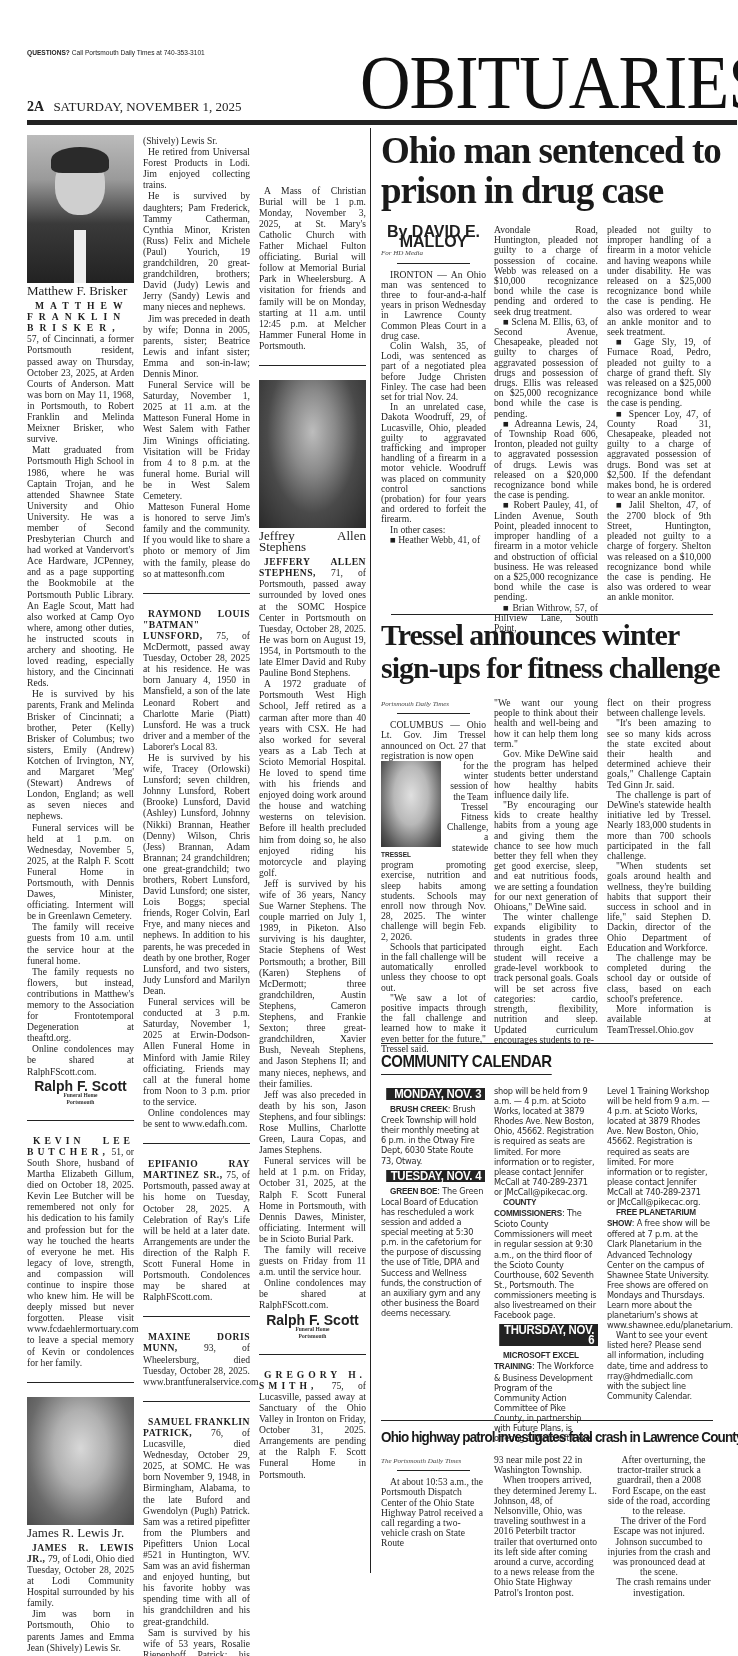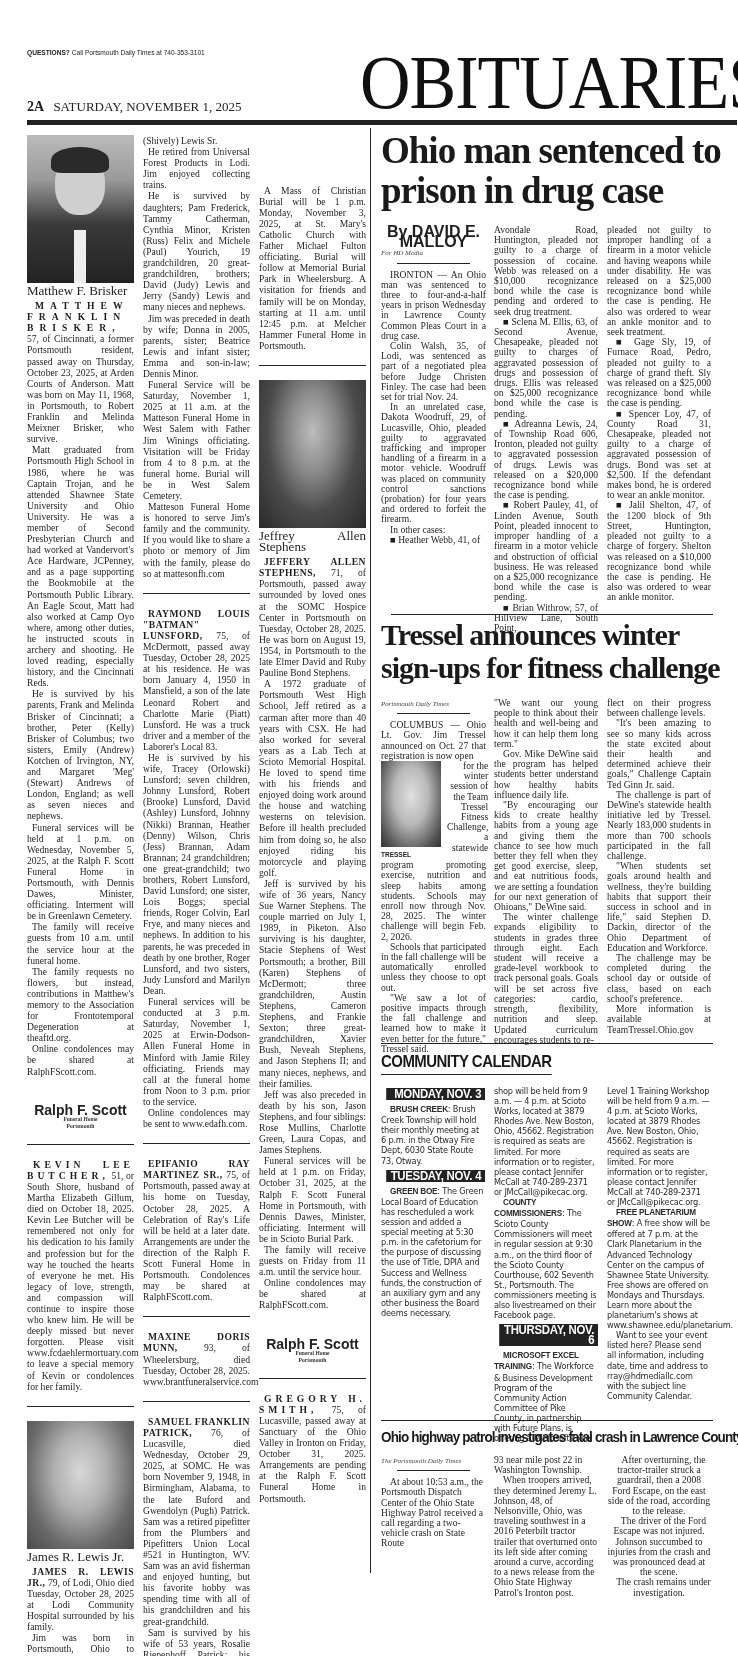--- a/index.html
+++ b/index.html
@@ -11,21 +11,21 @@
 #page-id{position:absolute;left:27px;top:99px;font-family:"Liberation Serif",serif;font-size:13px;color:#222;white-space:nowrap}
 #page-id .pnum{font-weight:bold;font-size:14px;margin-right:6px}
 #masthead{position:absolute;left:360px;top:43px;width:360px;font-family:"Liberation Serif",serif;font-size:70px;line-height:74px;letter-spacing:-1px;transform:scaleY(1.08);transform-origin:top left;color:#111;white-space:nowrap}
 #top-rule{position:absolute;left:27px;top:120px;width:710px;height:5px;background:#222}
 .col{position:absolute;font-family:"Liberation Serif",serif;font-size:9.6px;line-height:11.1px;text-align:justify;color:#1e1e1e;hyphens:auto}
 .col p{text-indent:5px;margin:0}
 .photo{background:#777;position:relative;overflow:hidden}
 .caption{font-size:13px;margin:2px 0 4px}
 .obit-name{font-weight:bold;letter-spacing:0.5px}
 .rule{border-top:1.4px solid #222;margin:14px 0 14px}
-.funeral-logo{text-align:center;margin:28px 0 4px}
+.funeral-logo{text-align:center;margin:4px 0 4px}
 .funeral-logo .fl-name{font-family:"Liberation Sans",sans-serif;font-weight:bold;font-size:14px;color:#222}
 .funeral-logo .fl-sub{font-size:5.5px;line-height:7px;font-weight:bold;color:#333}
 #vrule{position:absolute;left:370px;top:128px;width:1px;height:1445px;background:#222}
 
 .headline{position:absolute;font-family:"Liberation Serif",serif;font-weight:bold;color:#1a1a1a;letter-spacing:-1px}
 .newscol{position:absolute;font-family:"Liberation Serif",serif;font-size:9.6px;line-height:10.2px;text-align:justify;color:#1f1f1f}
 .newscol p{text-indent:9px}
 .byline{text-align:center;font-family:"Liberation Sans",sans-serif;font-weight:bold;font-size:16px;margin-top:2px}
 .bycred{font-style:italic;font-size:7px;color:#444;margin:1px 0 0}
 .byrule{width:70%;margin:4px auto 6px;border-top:1px solid #222}
@@ -143,21 +143,21 @@
   <p style="text-indent:0">Avondale Road, Huntington, pleaded not guilty to a charge of possession of cocaine. Webb was released on a $10,000 recognizance bond while the case is pending and ordered to seek drug treatment.</p>
   <p>■ Sclena M. Ellis, 63, of Second Avenue, Chesapeake, pleaded not guilty to charges of aggravated possession of drugs and possession of drugs. Ellis was released on $25,000 recognizance bond while the case is pending.</p>
   <p>■ Adreanna Lewis, 24, of Township Road 606, Ironton, pleaded not guilty to aggravated possession of drugs. Lewis was released on a $20,000 recognizance bond while the case is pending.</p>
   <p>■ Robert Pauley, 41, of Linden Avenue, South Point, pleaded innocent to improper handling of a firearm in a motor vehicle and obstruction of official business. He was released on a $25,000 recognizance bond while the case is pending.</p>
   <p>■ Brian Withrow, 57, of Hillview Lane, South Point,</p>
 </div>
 <div class="newscol" style="left:607px;top:225px;width:104px">
   <p style="text-indent:0">pleaded not guilty to improper handling of a firearm in a motor vehicle and having weapons while under disability. He was released on a $25,000 recognizance bond while the case is pending. He also was ordered to wear an ankle monitor and to seek treatment.</p>
   <p>■ Gage Sly, 19, of Furnace Road, Pedro, pleaded not guilty to a charge of grand theft. Sly was released on a $25,000 recognizance bond while the case is pending.</p>
   <p>■ Spencer Loy, 47, of County Road 31, Chesapeake, pleaded not guilty to a charge of aggravated possession of drugs. Bond was set at $2,500. If the defendant makes bond, he is ordered to wear an ankle monitor.</p>
-  <p>■ Jalil Shelton, 47, of the 1200 block of 9th Street, Huntington, pleaded not guilty to a charge of forgery. Shelton was released on a $10,000 recognizance bond while the case is pending. He also was ordered to wear an ankle monitor.</p>
+  <p>■ Jalil Shelton, 47, of the 2700 block of 9th Street, Huntington, pleaded not guilty to a charge of forgery. Shelton was released on a $10,000 recognizance bond while the case is pending. He also was ordered to wear an ankle monitor.</p>
 </div>
 
 <div class="hrule" style="left:391px;top:614px;width:322px"></div>
 
 <div class="headline" style="left:381px;top:618px;width:340px;font-size:30px;line-height:33px">Tressel announces winter sign-ups for fitness challenge</div>
 <div class="newscol" style="left:381px;top:698px;width:105px">
   <div class="bycred">Portsmouth Daily Times</div>
   <div class="byrule"></div>
   <p>COLUMBUS — Ohio Lt. Gov. Jim Tressel announced on Oct. 27 that registration is now open</p>
   <div style="display:flex;gap:4px">

